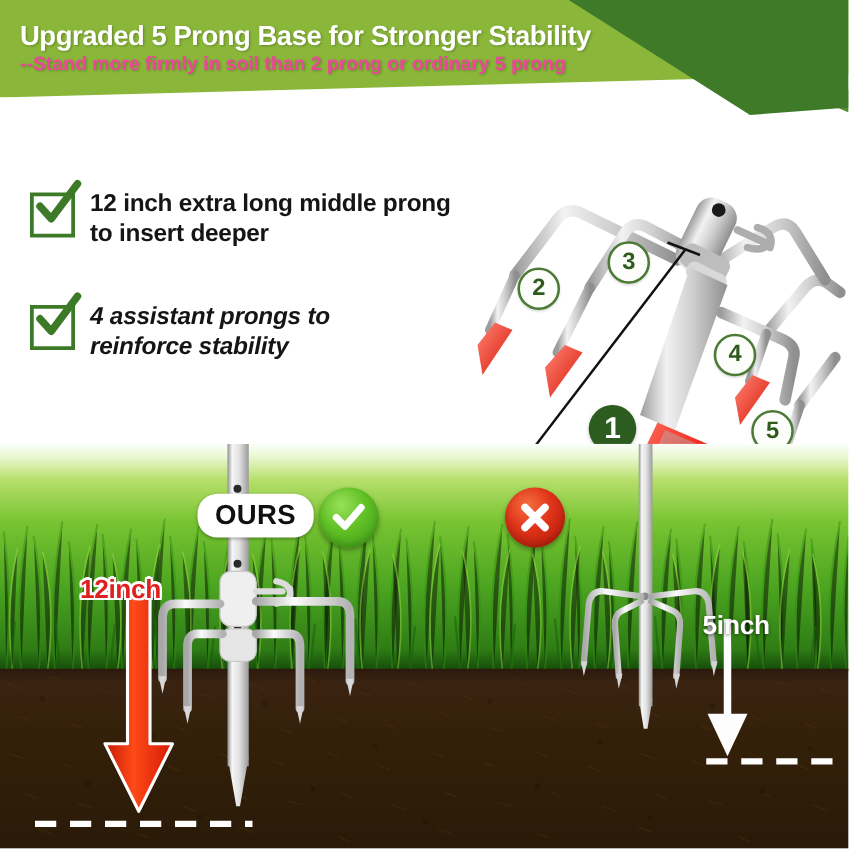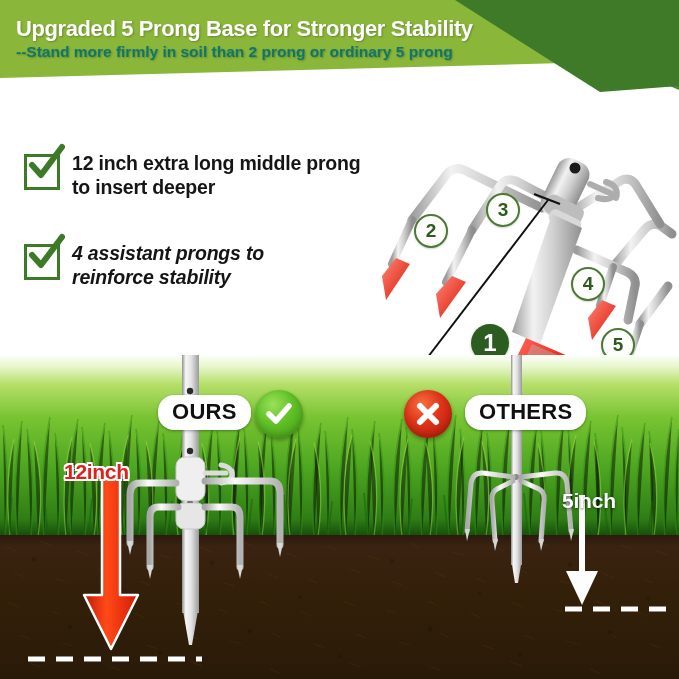--- a/index.html
+++ b/index.html
@@ -10,21 +10,21 @@
   #header{position:absolute;left:0;top:0;width:679px;height:92px;overflow:hidden;}
   .hdr-light{position:absolute;left:0;top:0;width:679px;height:92px;background:#8ab73a;
     clip-path:polygon(0 0,679px 0,679px 60px,0 78px);}
   .hdr-dark{position:absolute;left:0;top:0;width:679px;height:92px;background:#3e7a27;
     clip-path:polygon(455px 0,679px 0,679px 86px,600px 92px);}
   .hdr-dark2{position:absolute;left:0;top:0;width:679px;height:92px;background:#4f8a2e;
     clip-path:polygon(470px 0,560px 0,679px 72px,679px 90px);}
   .hdr-title{position:absolute;left:16px;top:16px;width:660px;color:#fff;
     font-size:22px;font-weight:bold;letter-spacing:-0.4px;white-space:nowrap;
     text-shadow:1px 1px 2px rgba(0,0,0,.25);}
-  .hdr-sub{position:absolute;left:16px;top:43px;color:#0f766e;font-size:15.5px;
+  .hdr-sub{position:absolute;left:16px;top:43px;color:#ec4899;font-size:15.5px;
     font-weight:bold;white-space:nowrap;text-shadow:1px 1px 2px rgba(0,0,0,.25);}
 
   
   #upper{position:absolute;left:0;top:92px;width:679px;height:263px;background:#fff;}
 
   .feature{position:absolute;display:flex;align-items:flex-start;gap:12px;}
   .cbox{position:relative;width:30px;height:30px;border:3px solid #3d7a28;flex:0 0 auto;margin-top:2px;}
   .cbox svg{position:absolute;left:-2px;top:-12px;width:40px;height:40px;overflow:visible;}
   .ftext{font-size:19.5px;font-weight:bold;color:#151515;line-height:1.22;letter-spacing:-0.2px;white-space:pre-line;}
 
@@ -479,19 +479,18 @@
         <path d="M5 15 L12 22 L25 7" fill="none" stroke="#fff" stroke-width="5.5" stroke-linecap="round" stroke-linejoin="round"></path>
       </svg>
     </div>
 
     <div class="mark mark-no" style="left:404px;top:35px;">
       <svg width="28" height="28" viewBox="0 0 28 28">
         <path d="M6 6 L22 22 M22 6 L6 22" fill="none" stroke="#fff" stroke-width="6" stroke-linecap="round"></path>
       </svg>
     </div>
 
-    <div class="pill" style="left:465px;top:40px;">OTHERS</div>
 
     <div class="lbl-12" style="left:64px;top:105px;">12inch</div>
 
     <div class="lbl-5" style="left:562px;top:123px;">5inch</div>
   </div>
 </div>
 
 </body></html>

